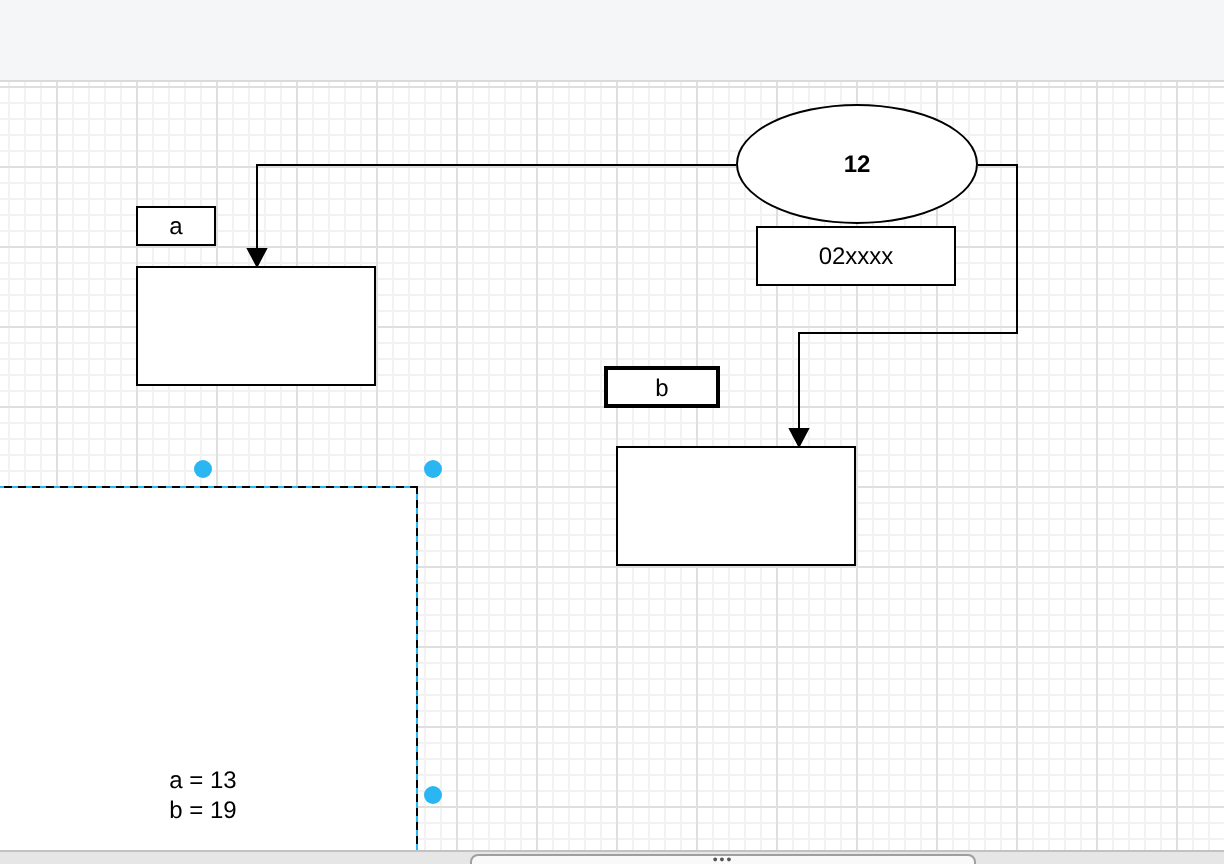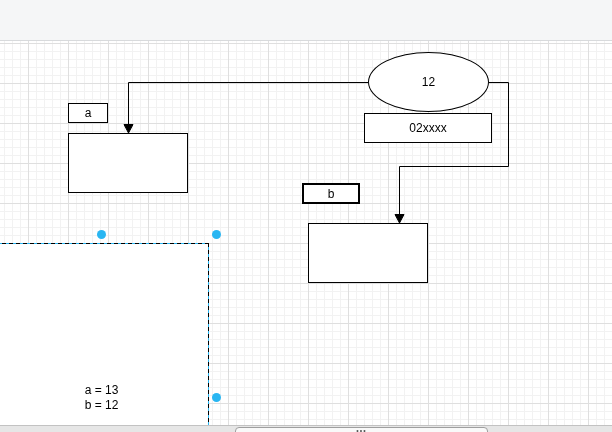--- a/index.html
+++ b/index.html
@@ -21,22 +21,22 @@
       linear-gradient(90deg,#dfdfdf 1px,transparent 1px),
       linear-gradient(180deg,#dfdfdf 1px,transparent 1px),
       linear-gradient(90deg,#f2f2f2 1px,transparent 1px),
       linear-gradient(180deg,#f2f2f2 1px,transparent 1px);
     background-size:40px 40px,40px 40px,8px 8px,8px 8px;
     background-position:28px 0,0 2px,4px 0,0 2px;
   }
   .shape{position:absolute;box-sizing:border-box;background:#fff;border:1px solid #000;
     display:flex;align-items:center;justify-content:center;
     font-size:12px;color:#000;}
-  .ellipse{left:368px;top:11px;width:121px;height:60px;border-radius:50%;z-index:4;}
-  .code-box{left:364px;top:72px;width:128px;height:30px;z-index:3;}
+  .ellipse{left:368px;top:11px;width:121px;height:60px;border-radius:50%;z-index:4;font-weight:bold;}
+  .code-box{left:378px;top:72px;width:100px;height:30px;z-index:3;}
   .a-label{left:68px;top:62px;width:40px;height:20px;z-index:3;}
   .a-box{left:68px;top:92px;width:120px;height:60px;z-index:3;}
   .b-label{left:302px;top:142px;width:58px;height:21px;border-width:2px;z-index:3;}
   .b-box{left:308px;top:182px;width:120px;height:60px;z-index:3;}
   .edges{position:absolute;left:0;top:0;width:612px;height:384px;z-index:2;pointer-events:none;}
   
   .result-shape{
     position:absolute;left:-5px;top:202px;width:213px;height:310px;
     background:#fff;z-index:1;
     display:flex;flex-direction:column;align-items:center;justify-content:center;
@@ -66,21 +66,21 @@
 <body>
 
 <div class="app">
 
   <div class="header"></div>
 
   <div class="canvas">
 
     <div class="result-shape">
       <div>a = 13</div>
-      <div>b = 12</div>
+      <div>b = 19</div>
     </div>
     <div class="dash-h"></div>
     <div class="dash-v"></div>
 
     <svg class="edges" width="612" height="384" viewBox="0 0 612 384">
       <path d="M368 41.5 L128.5 41.5 L128.5 84" fill="none" stroke="#000" stroke-width="1"></path>
       <path d="M128.5 92 L124 83.5 L133 83.5 Z" fill="#000" stroke="#000"></path>
       <path d="M489 41.5 L508.5 41.5 L508.5 125.5 L399.5 125.5 L399.5 174" fill="none" stroke="#000" stroke-width="1"></path>
       <path d="M399.5 182 L395 173.5 L404 173.5 Z" fill="#000" stroke="#000"></path>
     </svg>

